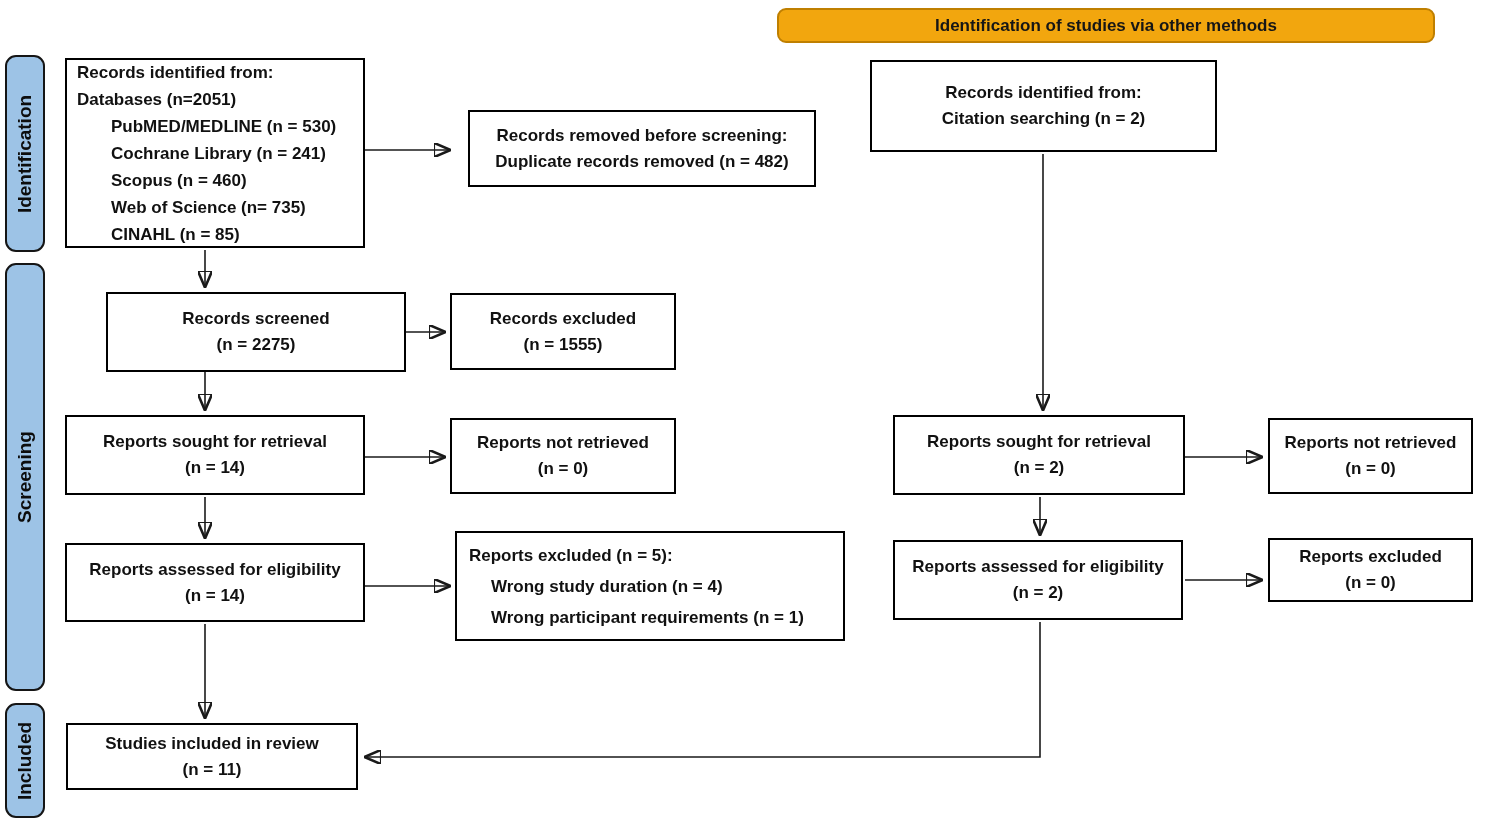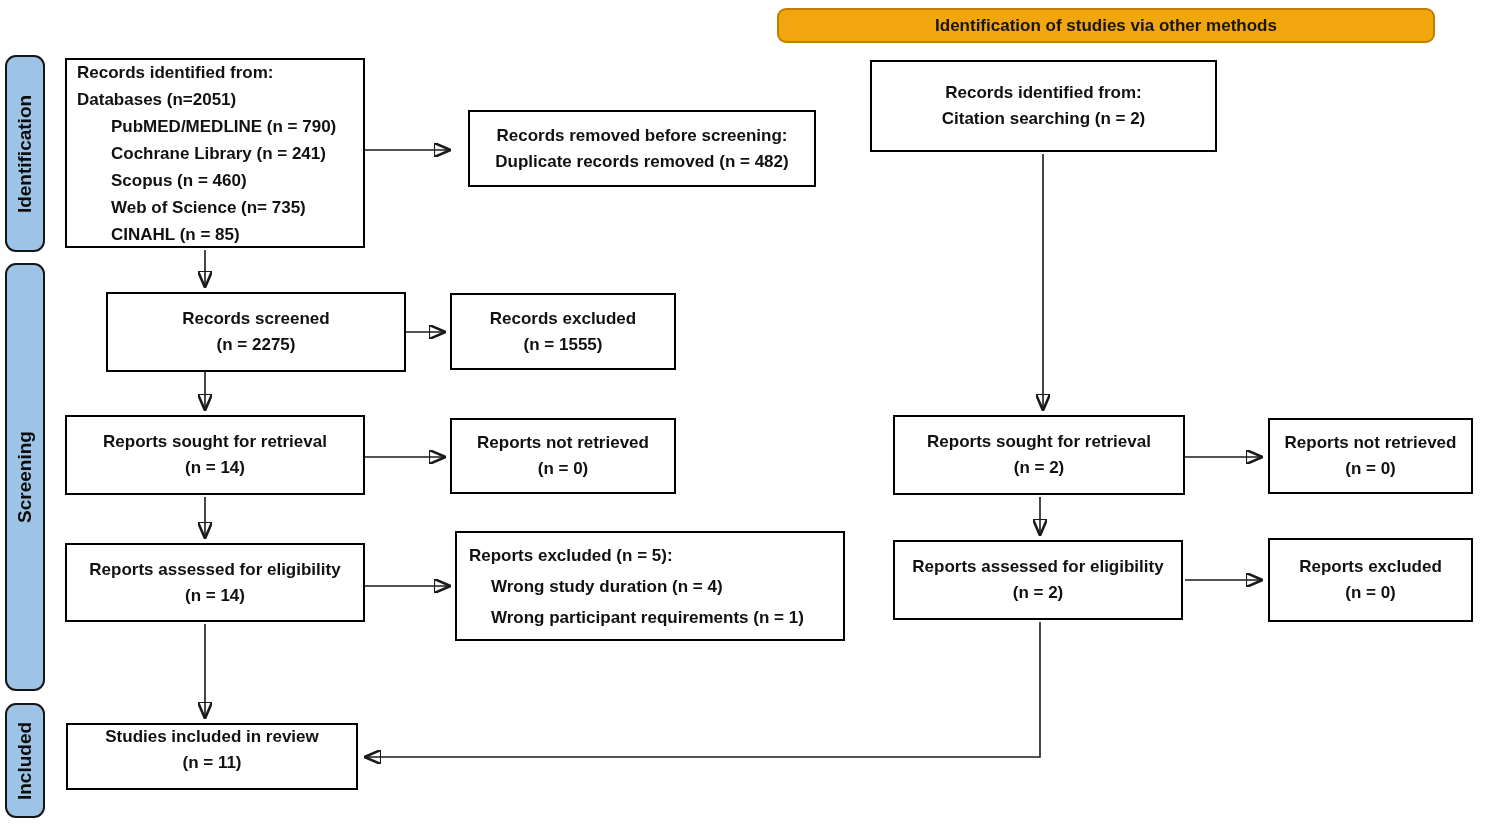--- a/index.html
+++ b/index.html
@@ -77,21 +77,21 @@
     <path d="M1043,154 V409" marker-end="url(#ah)"></path>
     <path d="M1185,457 H1261" marker-end="url(#ah)"></path>
     <path d="M1040,497 V534" marker-end="url(#ah)"></path>
     <path d="M1185,580 H1261" marker-end="url(#ah)"></path>
     <path d="M1040,622 V757 H366" marker-end="url(#ah)"></path>
   </svg>
 
   <div class="fb leftalign thick" style="left:65px;top:58px;width:300px;height:190px;line-height:27px;padding-left:10px;">
     <div>Records identified from:</div>
     <div>Databases (n=2051)</div>
-    <div class="ind">PubMED/MEDLINE (n = 790)</div>
+    <div class="ind">PubMED/MEDLINE (n = 530)</div>
     <div class="ind">Cochrane Library (n = 241)</div>
     <div class="ind">Scopus (n = 460)</div>
     <div class="ind">Web of Science (n= 735)</div>
     <div class="ind">CINAHL (n = 85)</div>
   </div>
 
   <div class="fb" style="left:468px;top:110px;width:348px;height:77px;">
     <div>Records removed before screening:</div>
     <div>Duplicate records removed (n = 482)</div>
   </div>
@@ -120,21 +120,21 @@
     <div>Reports assessed for eligibility</div>
     <div>(n = 14)</div>
   </div>
 
   <div class="fb leftalign" style="left:455px;top:531px;width:390px;height:110px;line-height:31px;padding-left:12px;">
     <div>Reports excluded (n = 5):</div>
     <div class="ind2">Wrong study duration (n = 4)</div>
     <div class="ind2">Wrong participant requirements (n = 1)</div>
   </div>
 
-  <div class="fb thick" style="left:66px;top:723px;width:292px;height:67px;justify-content:flex-end;">
+  <div class="fb thick" style="left:66px;top:723px;width:292px;height:67px;">
     <div>Studies included in review</div>
     <div>(n = 11)</div>
   </div>
 
   <div class="fb thick" style="left:870px;top:60px;width:347px;height:92px;">
     <div>Records identified from:</div>
     <div>Citation searching (n = 2)</div>
   </div>
 
   <div class="fb thick" style="left:893px;top:415px;width:292px;height:80px;">
@@ -145,18 +145,18 @@
   <div class="fb" style="left:1268px;top:418px;width:205px;height:76px;">
     <div>Reports not retrieved</div>
     <div>(n = 0)</div>
   </div>
 
   <div class="fb thick" style="left:893px;top:540px;width:290px;height:80px;">
     <div>Reports assessed for eligibility</div>
     <div>(n = 2)</div>
   </div>
 
-  <div class="fb" style="left:1268px;top:538px;width:205px;height:84px;">
+  <div class="fb" style="left:1268px;top:538px;width:205px;height:64px;">
     <div>Reports excluded</div>
     <div>(n = 0)</div>
   </div>
 
 </div>
 
 </body></html>

